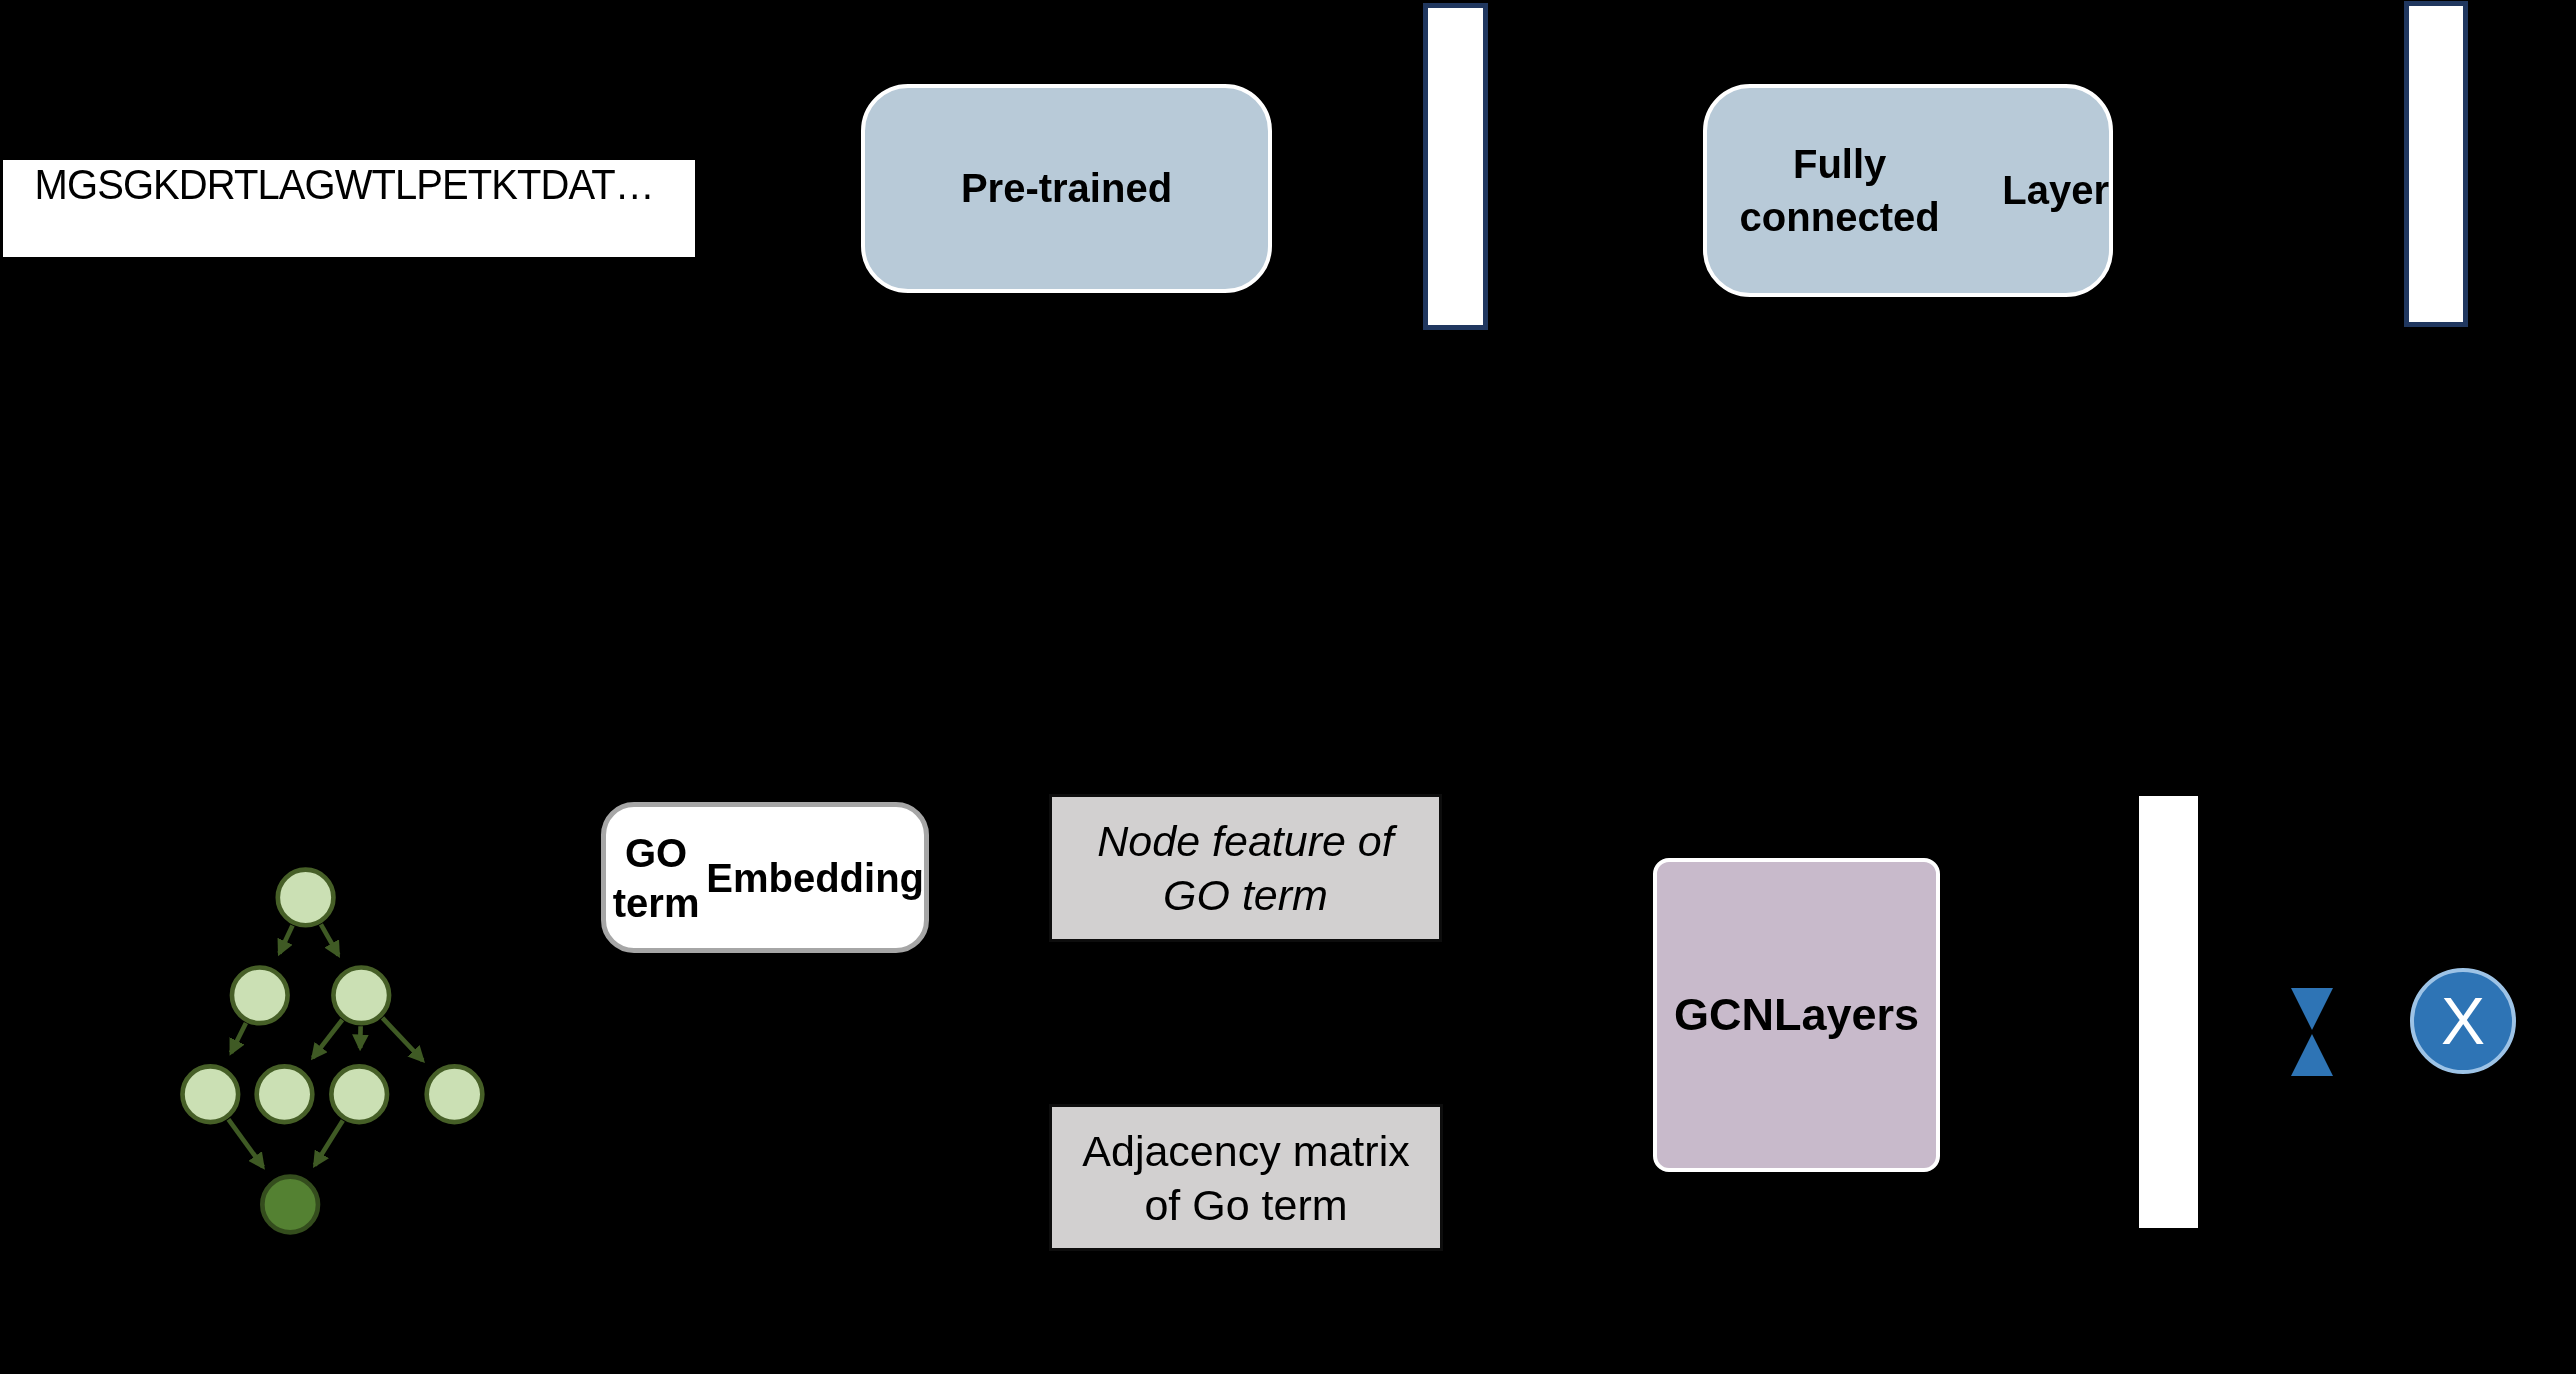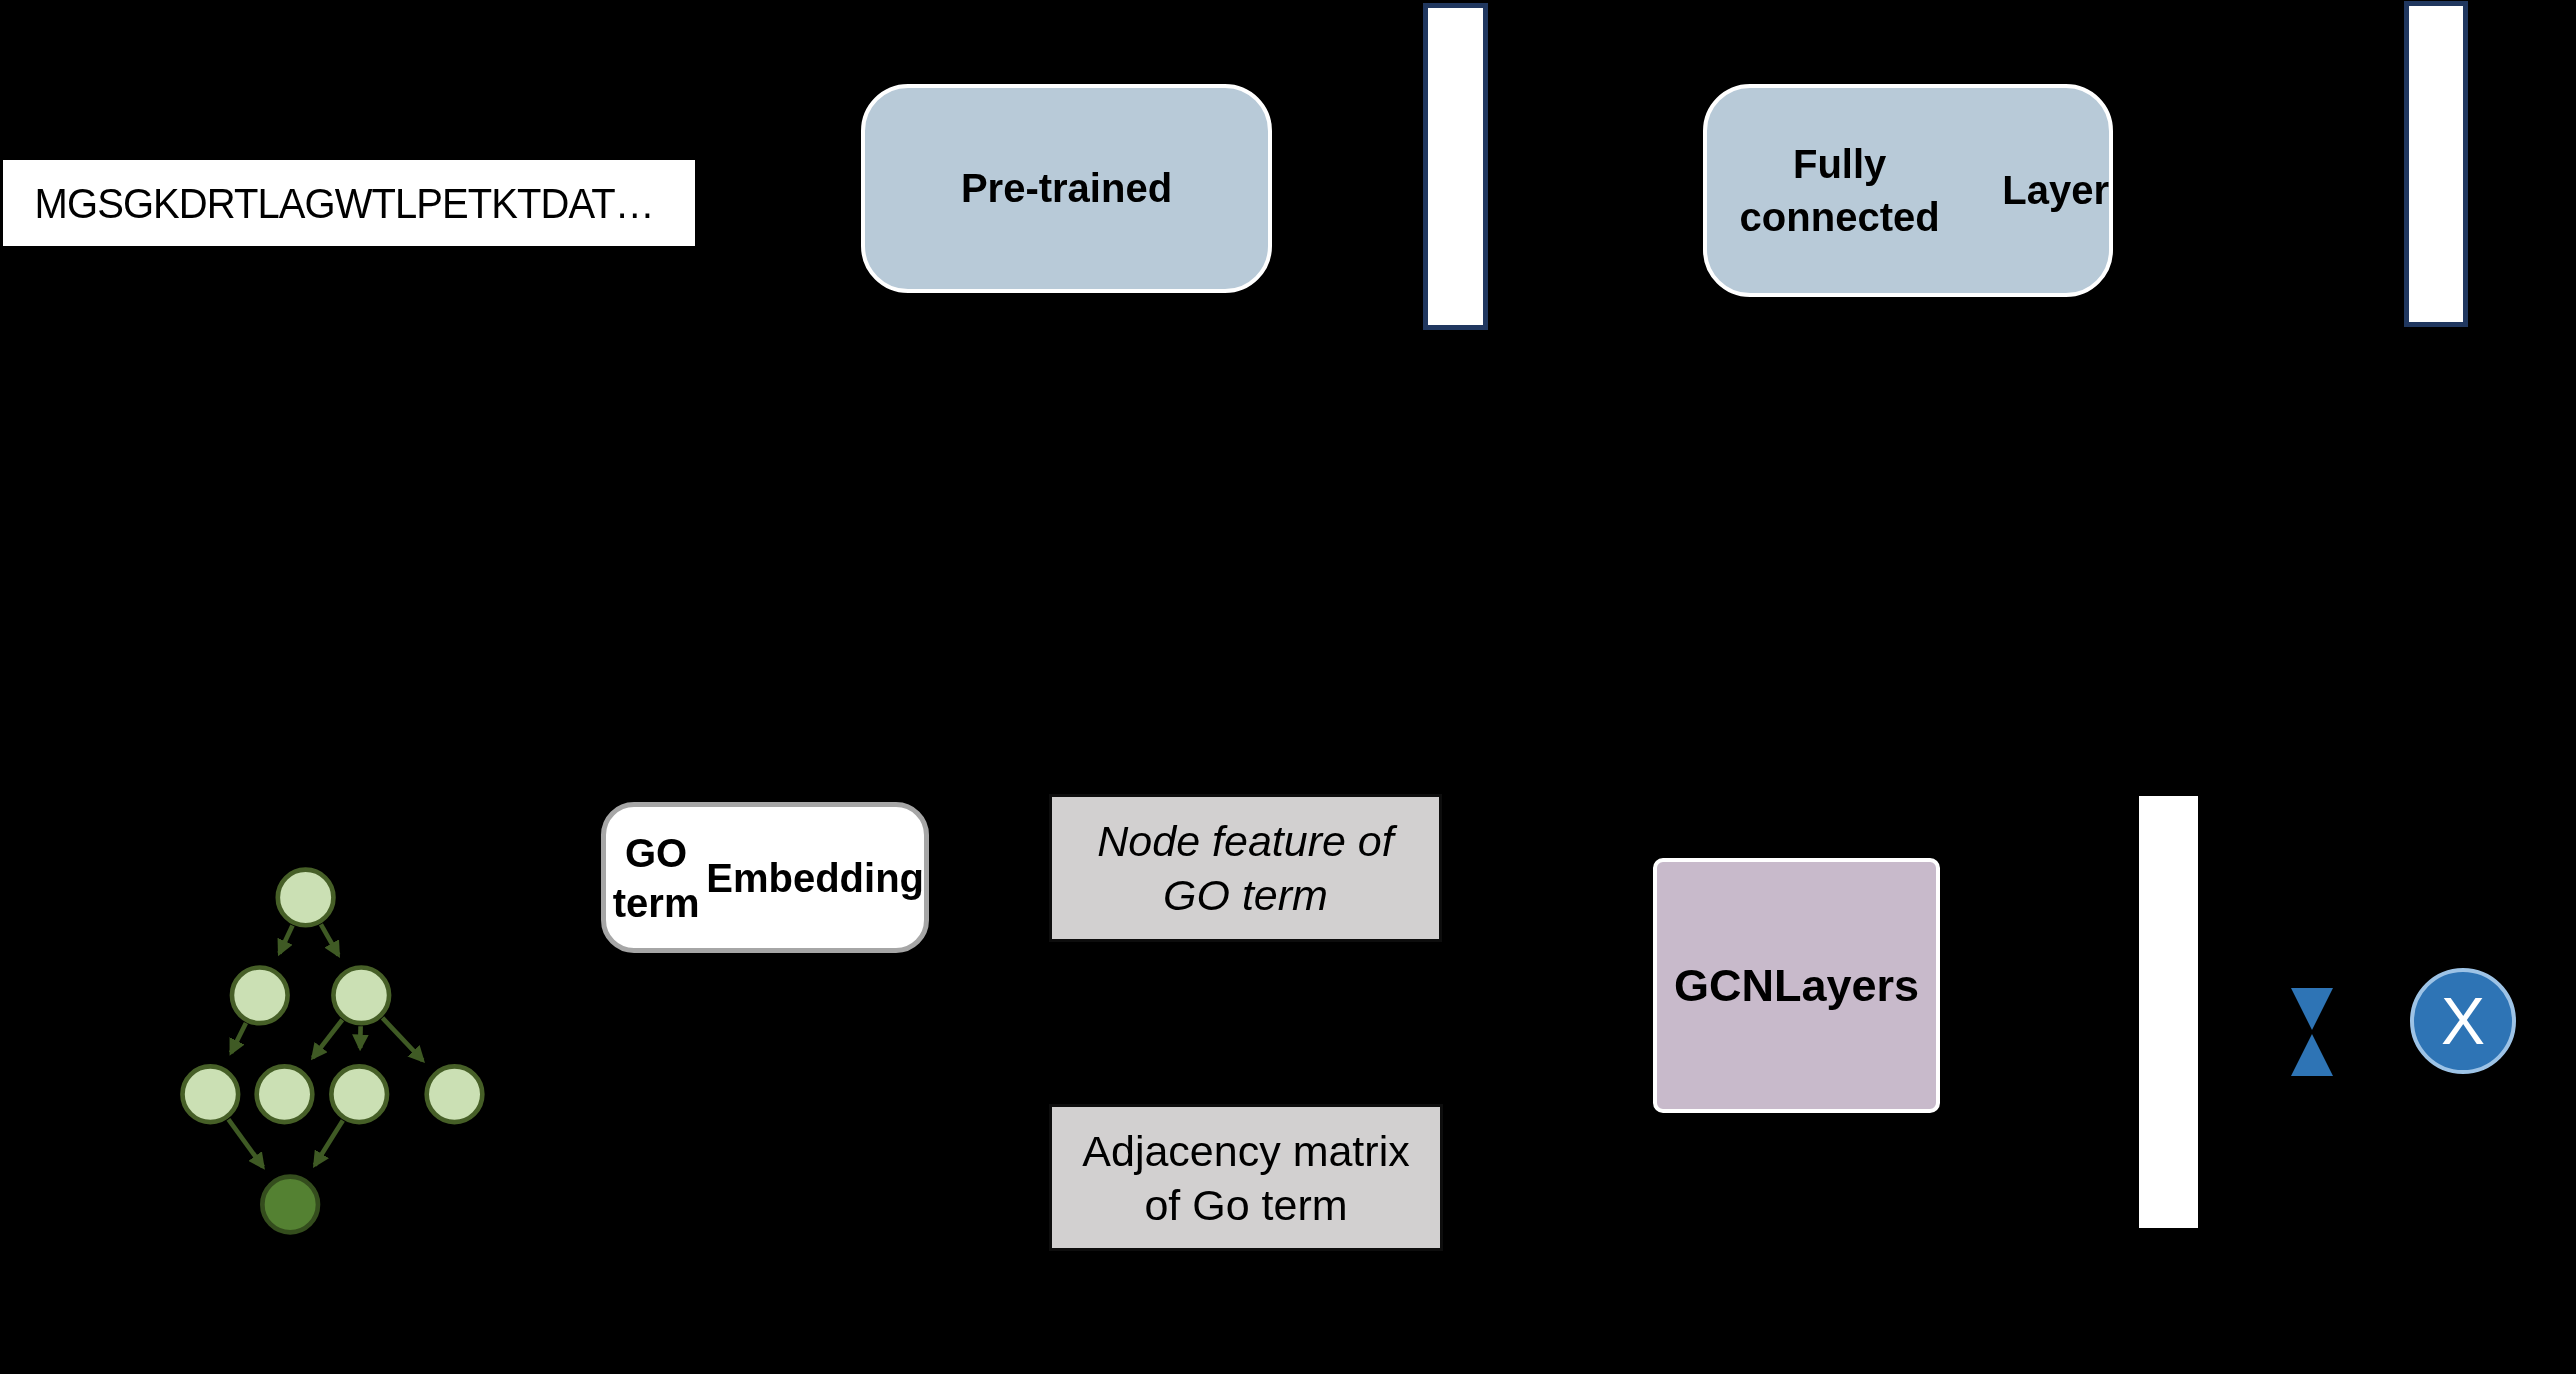--- a/index.html
+++ b/index.html
@@ -6,22 +6,22 @@
   #stage{
     position:relative;
     width:2995px;height:1374px;
     background:var(--background,#000);
     font-family:"Liberation Sans", sans-serif;
     overflow:hidden;
   }
   .abs{position:absolute;box-sizing:border-box;}
   
   #seq-box{
-    left:2.6px;top:160px;width:692px;height:86px;
-    background:#fff;display:flex;align-items:center;
+    left:2.6px;top:160px;width:692px;height:97px;
+    background:#fff;display:flex;
   }
   #seq-box .seq-text{
     color:var(--text-black,#000);
     font-size:43px;letter-spacing:-1px;white-space:nowrap;
     padding-left:34px;transform:scaleX(.93);transform-origin:left center;
   }
   
   .proc{
     display:flex;flex-direction:row;align-items:center;justify-content:center;
     text-align:center;color:var(--text-black,#000);
@@ -35,21 +35,21 @@
   #fc-box{
     left:1703px;top:84px;width:410px;height:213px;border-radius:47px;
     background:var(--blue-box-fill,#b8cad8);border:4.6px solid var(--box-border-white,#fff);gap:30px;
   }
   #go-embed-box{
     left:601px;top:802px;width:328px;height:151px;border-radius:33px;
     background:#fff;border:5.2px solid var(--go-box-border,#a6a6a6);
     font-size:40px;line-height:50px;
   }
   #gcn-box{
-    left:1653px;top:858px;width:287px;height:255px;border-radius:10px;
+    left:1653px;top:858px;width:287px;height:314px;border-radius:16px;
     background:var(--lavender-fill,#c8bacb);border:4.6px solid var(--box-border-white,#fff);
     font-size:45px;line-height:60px;text-align:right;
   }
   
   .graybox{
     background:var(--gray-box-fill,#d2d0d0);
     border:3.6px solid var(--gray-box-border,#0d0d0d);
     display:flex;flex-direction:column;align-items:center;justify-content:center;
     text-align:center;font-size:43px;line-height:54px;color:var(--text-black,#000);
     font-weight:normal;

